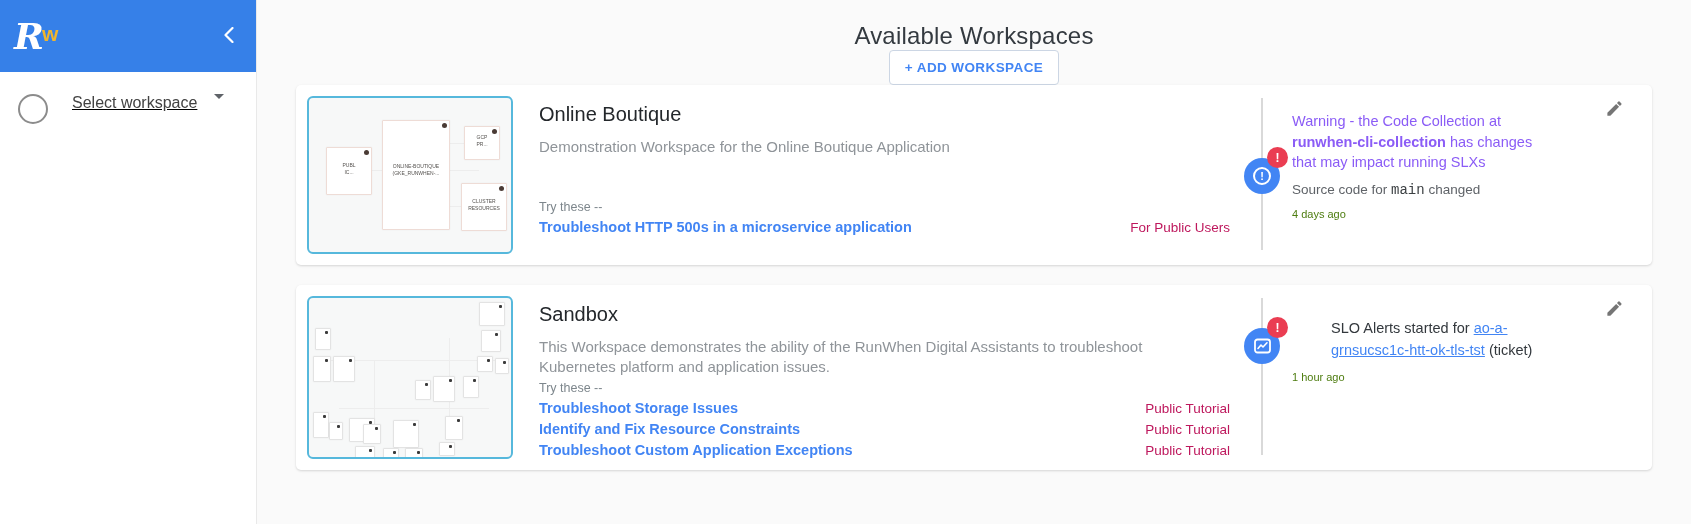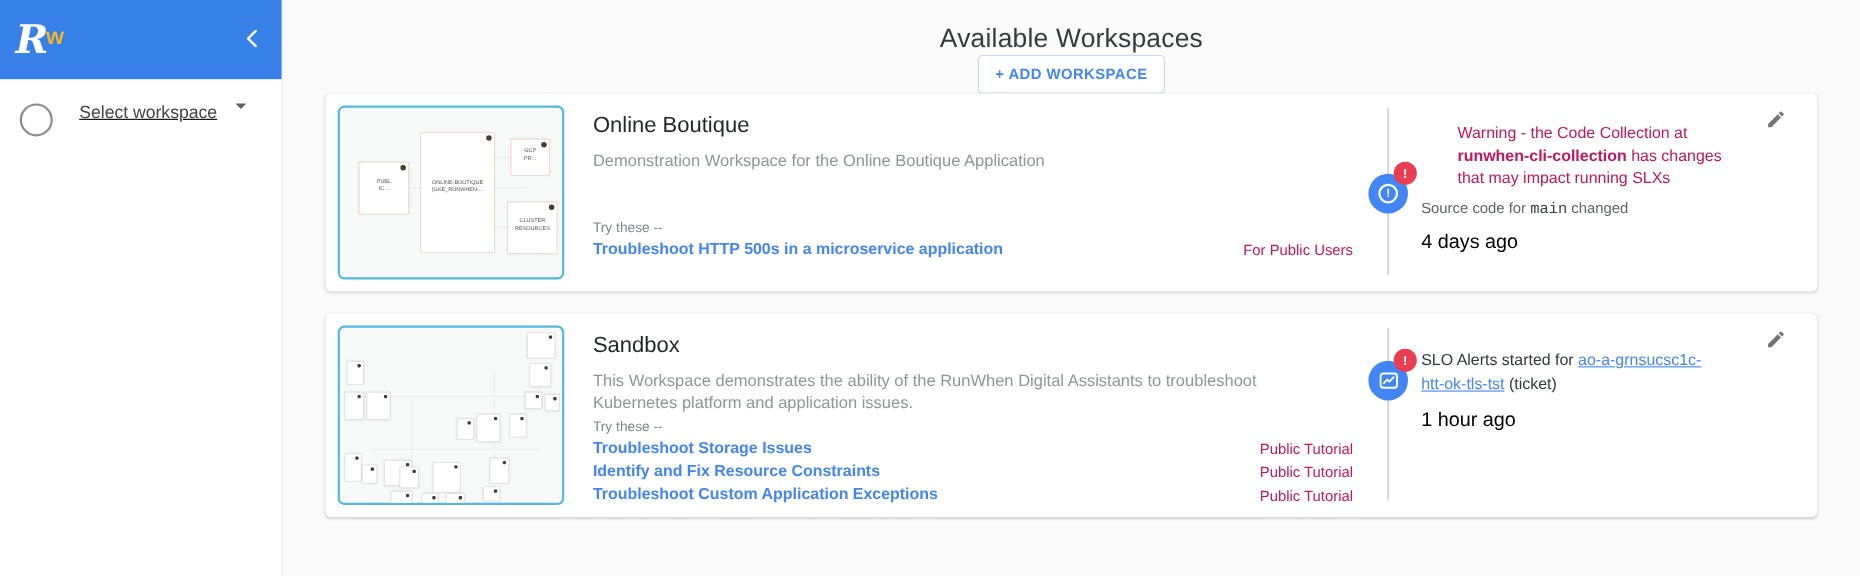--- a/index.html
+++ b/index.html
@@ -78,27 +78,27 @@
   .icon-pos-slo { top:32px; }
   .alert-ring { width:18px; height:18px; border:2px solid #ffffff; border-radius:50%;
     display:flex; align-items:center; justify-content:center; color:#ffffff;
     font-size:11px; font-weight:700; line-height:1; }
   .badge { position:absolute; top:-11px; right:-8px; width:21px; height:21px;
     border-radius:50%; background:#EA3D52; color:#ffffff; font-size:12px; font-weight:700;
     display:flex; align-items:center; justify-content:center; }
   .notif-body { padding-left:48px; max-width:330px; }
   .pt-warn { padding-top:15px; }
   .pt-slo { padding-top:21px; }
-  .warn-text { color:#be185d; font-size:14.5px; line-height:20.5px; max-width:268px;margin-left:33px; }
+  .warn-text { color:#8b5cf6; font-size:14.5px; line-height:20.5px; max-width:268px; }
   .warn-text b { font-weight:700; }
   .src-text { margin-top:9px; font-size:13.5px; color:#5f6368; }
   .src-text code { font-family:"Liberation Mono", monospace; font-size:14px; color:#3c4043; }
-  .slo-text { color:#33383d; font-size:14.5px; line-height:22px; max-width:268px; }
+  .slo-text { color:#33383d; font-size:14.5px; line-height:22px; max-width:268px;margin-left:39px; }
   .slo-link { color:#4285F4; text-decoration:underline; cursor:pointer; }
-  .timestamp { margin-top:10px; font-size:18px; color:#000000; }
+  .timestamp { margin-top:10px; font-size:11px; color:#4d7c0f; }
 
   .edit-btn { position:absolute; top:11px; right:25px; background:none; border:none;
     cursor:pointer; padding:3px; }
 </style>
 </head>
 <body>
 
 <div class="sidebar">
   <div class="sidebar-header">
     <div class="logo">

